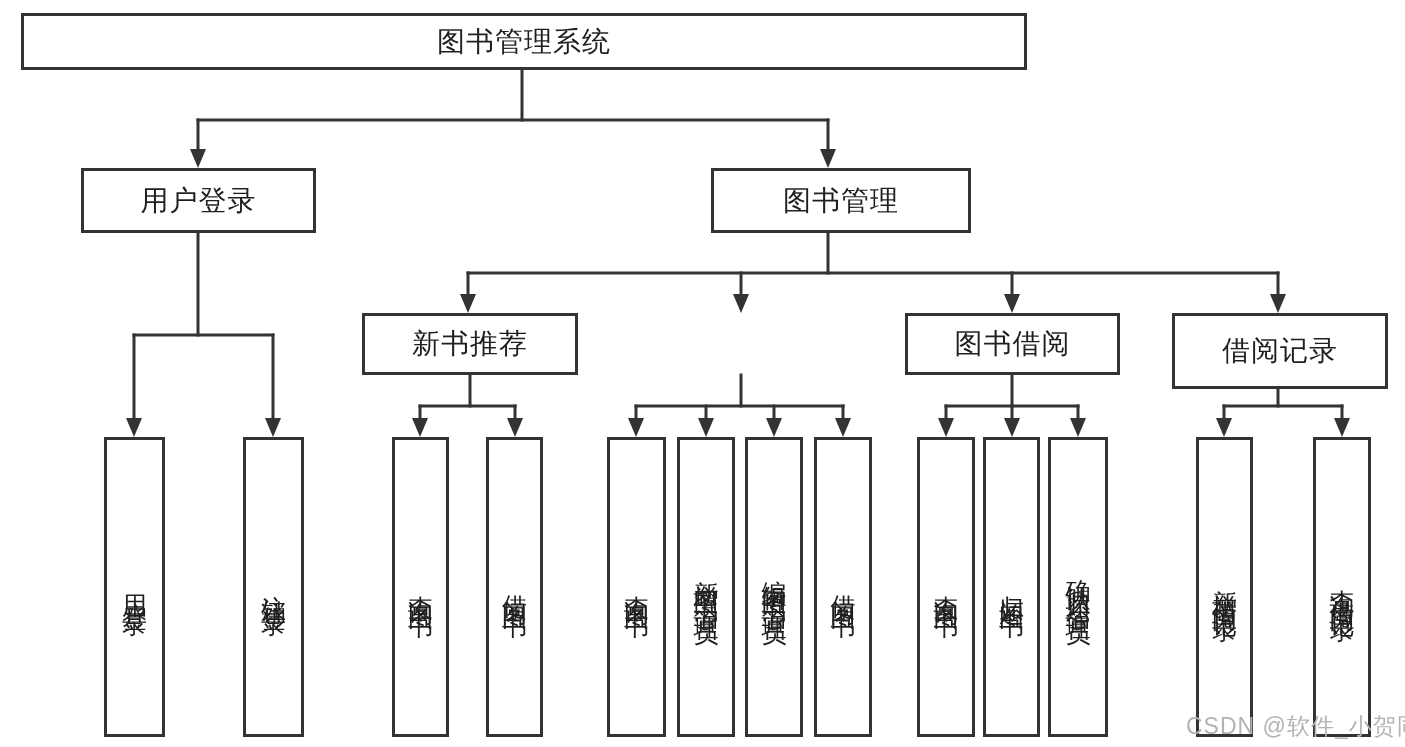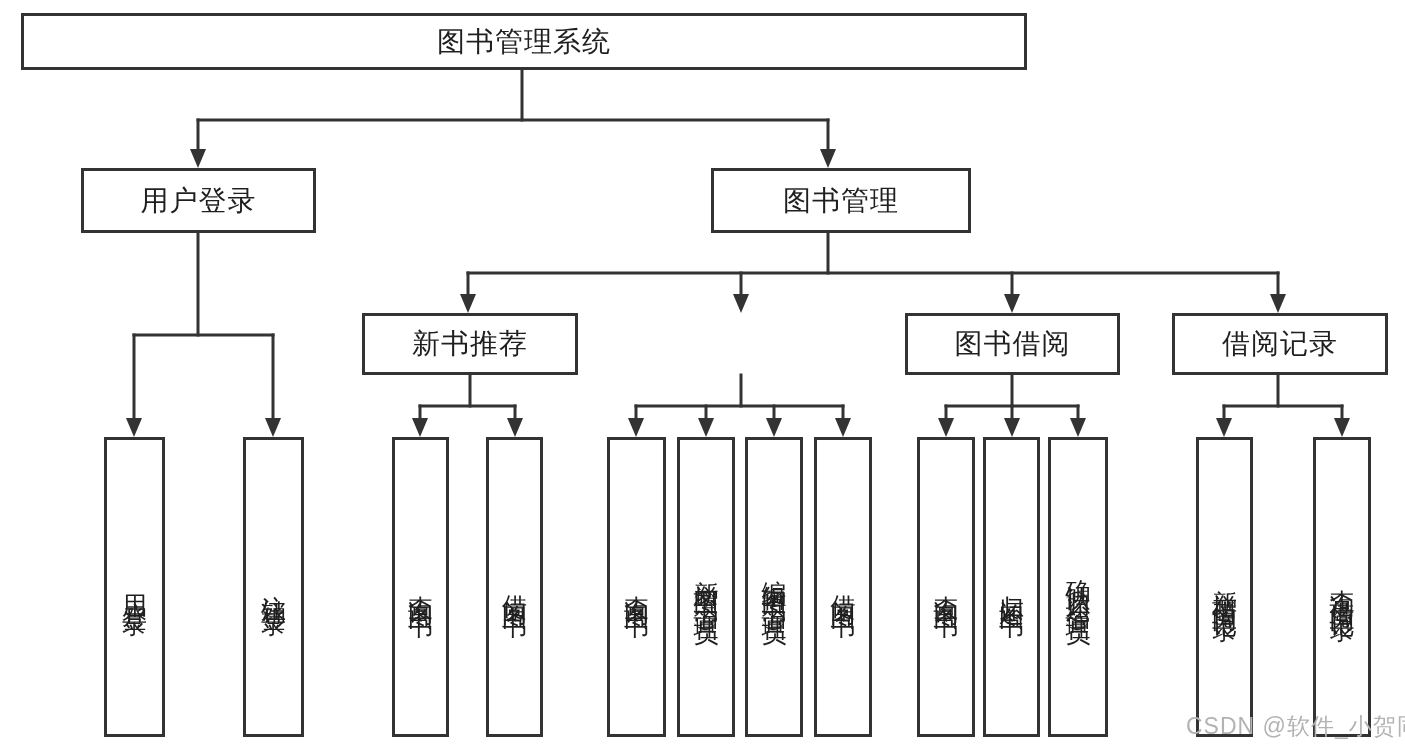--- a/index.html
+++ b/index.html
@@ -128,21 +128,21 @@
   <div class="hbox" style="left:711px;top:168px;width:260px;height:65px">
     <span>图书管理</span>
   </div>
 
   <div class="hbox" style="left:362px;top:313px;width:216px;height:62px">
     <span>新书推荐</span>
   </div>
   <div class="hbox" style="left:905px;top:313px;width:215px;height:62px">
     <span>图书借阅</span>
   </div>
-  <div class="hbox" style="left:1172px;top:313px;width:216px;height:62px">
+  <div class="hbox" style="left:1172px;top:313px;width:216px;height:76px">
     <span>借阅记录</span>
   </div>
 
   <div class="vbox" style="left:104px;top:437px;width:61px;height:300px">
     <span class="vtext">用户登录</span>
   </div>
   <div class="vbox" style="left:243px;top:437px;width:61px;height:300px">
     <span class="vtext">注销登录</span>
   </div>
 

